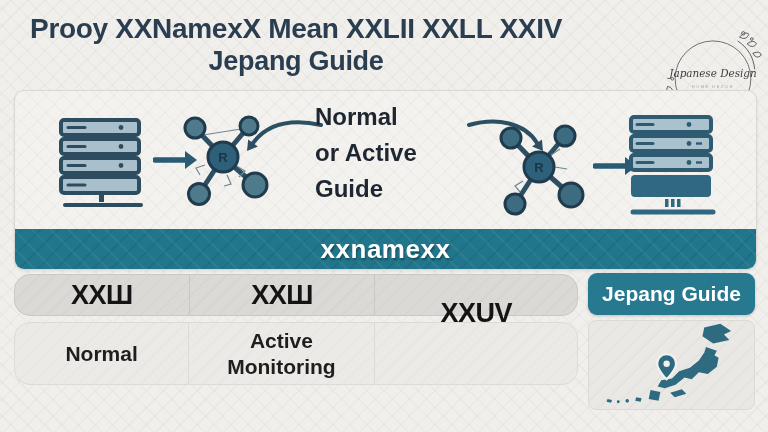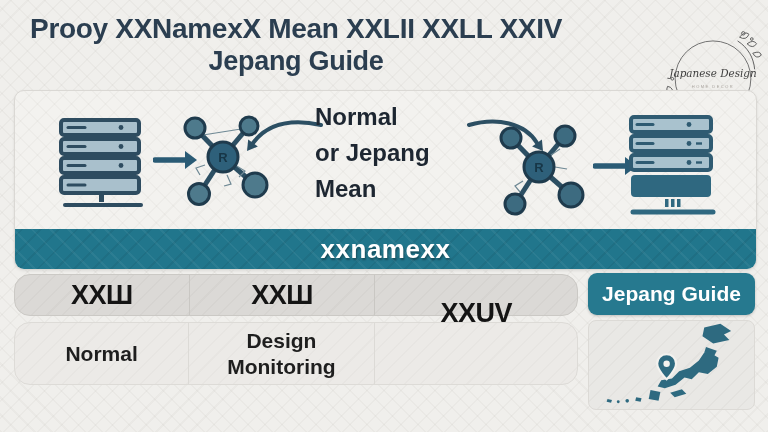--- a/index.html
+++ b/index.html
@@ -151,22 +151,22 @@
       <text x="46" y="49" text-anchor="middle" font-size="13" font-weight="bold" fill="#173647">R</text>
     </svg>
 
     <svg class="icon-curve-left" viewBox="0 0 80 40">
       <path d="M78,8 C50,2 25,6 10,26" fill="none" stroke="#2C4F63" stroke-width="4" stroke-linecap="round"></path>
       <polygon points="4,34 14.8,29.6 5.2,22.4" fill="#2C4F63"></polygon>
     </svg>
 
     <div class="proxy-label">
       <div>Normal</div>
-      <div>or Jepang</div>
-      <div>Mean</div>
+      <div>or Active</div>
+      <div>Guide</div>
     </div>
 
     <svg class="icon-curve-right" viewBox="0 0 80 40">
       <path d="M2,8 C30,0 58,6 70,26" fill="none" stroke="#2C4F63" stroke-width="4" stroke-linecap="round"></path>
       <polygon points="76,34 65.1,29.4 74.9,22.6" fill="#2C4F63"></polygon>
     </svg>
 
     <svg class="icon-node-right" viewBox="0 0 96 96">
       <line x1="46" y1="44" x2="18" y2="15" stroke="#2C4F63" stroke-width="5"></line>
       <line x1="46" y1="44" x2="72" y2="13" stroke="#2C4F63" stroke-width="5"></line>
@@ -213,21 +213,21 @@
   </div>
 
   <div class="thead">
     <div class="cell c1">XXШ</div>
     <div class="cell c2">XXШ</div>
     <div class="cell c3">XXUV</div>
   </div>
 
   <div class="tbody">
     <div class="cell c1">Normal</div>
-    <div class="cell c2">Design Monitoring</div>
+    <div class="cell c2">Active Monitoring</div>
     <div class="cell c3"></div>
   </div>
 
   <div class="guide-btn">
     <span>Jepang Guide</span>
   </div>
 
   <div class="map-panel">
     <svg viewBox="0 0 164 96" width="152" height="86">
       <g fill="#2E6A80">

